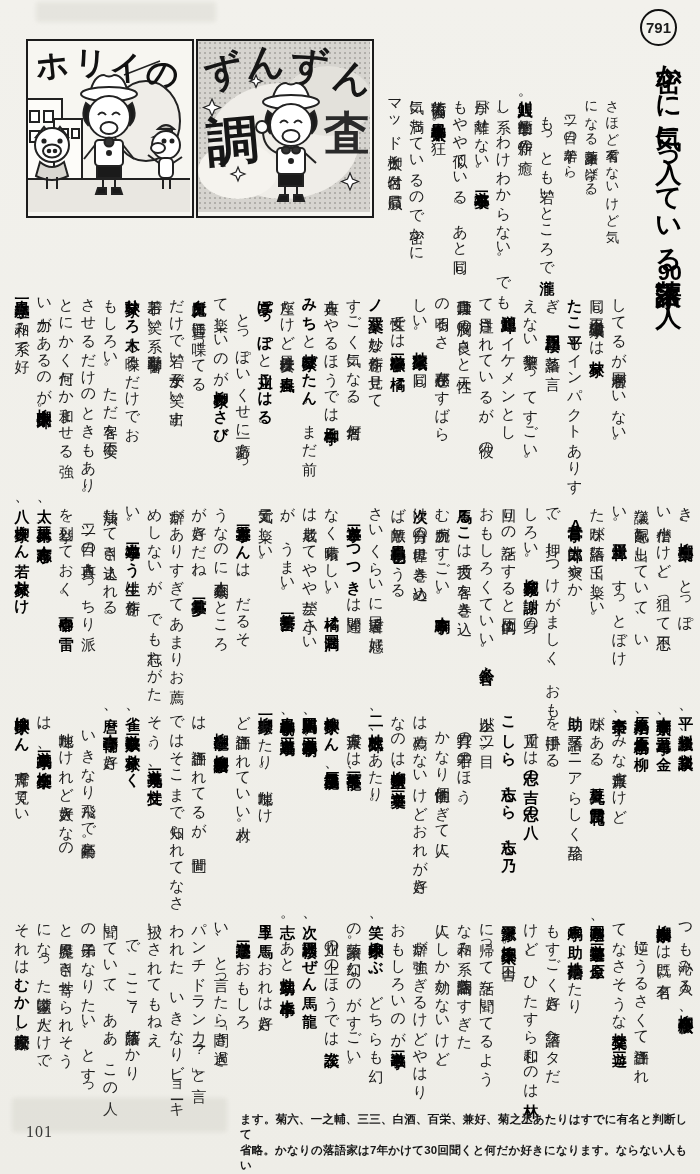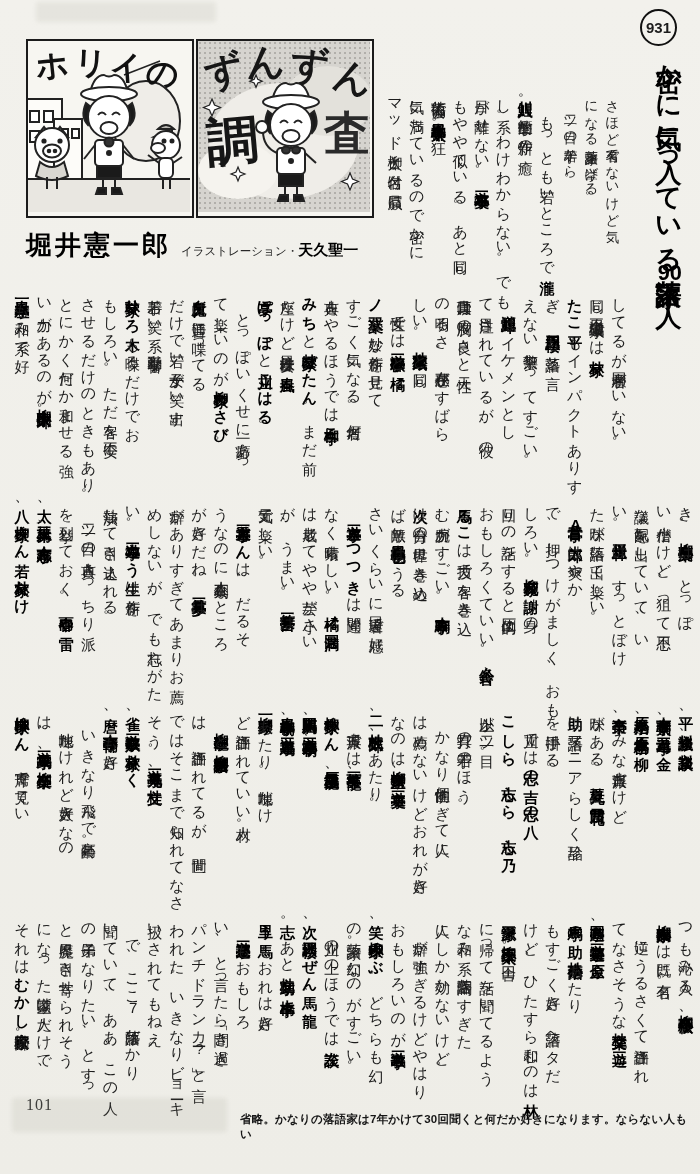--- a/index.html
+++ b/index.html
@@ -66,35 +66,35 @@
   #author-name{font-size:26px;font-weight:900;letter-spacing:3px;color:#000;}
   #credit{font-size:11.5px;color:#222;padding-bottom:3px;}
   #credit b{font-size:15px;font-weight:900;color:#000;}
   
   #footnote{
     position:absolute;top:1112px;left:240px;width:458px;
     font-size:11.5px;line-height:15.4px;font-weight:600;color:#161616;
     letter-spacing:0.2px;
   }
   #page-num{
-    position:absolute;top:1096px;left:26px;
+    position:absolute;top:1123px;left:26px;
     font-family:"Liberation Serif","DejaVu Serif",serif;
     font-size:16px;color:#333;letter-spacing:1px;
   }
   .ghost{position:absolute;background:rgba(140,140,125,0.12);filter:blur(2px);border-radius:3px;}
   #ghost-top{top:2px;left:36px;width:180px;height:20px;}
   #ghost-bottom{top:1098px;left:12px;width:215px;height:34px;}
 </style>
 </head>
 <body>
 
 <div id="page">
 
   <div class="badge">
-    <span>931</span>
+    <span>791</span>
   </div>
 
   <div class="main-title">
     <span>密かに気に入っている落語家</span><span class="tcy">90</span><span>人</span>
   </div>
 
   <div id="intro">
       <div class="vcol">さほど有名でないけど気</div>
       <div class="vcol">になる落語家を挙げる。</div>
       <div class="vcol">　二ツ目の若手から。</div>
@@ -232,24 +232,20 @@
           <text x="6" y="44" font-size="38" transform="rotate(-12 20 30)">ず</text>
           <text x="48" y="34" font-size="38" transform="rotate(-3 62 22)">ん</text>
           <text x="92" y="36" font-size="38" transform="rotate(7 106 24)">ず</text>
           <text x="136" y="48" font-size="38" transform="rotate(14 150 36)">ん</text>
           <text x="8" y="118" font-size="52" transform="rotate(-5 34 92)">調</text>
         </g>
       </svg>
     </div>
   </div>
 
-  <div id="author-row">
-    <span id="author-name">堀井憲一郎</span>
-    <span id="credit"><span>イラストレーション・</span><b>天久聖一</b></span>
-  </div>
 
   <div id="band1" class="vband">
       <div class="vcol">　もっとも若いところで<b>瀧</b></div>
       <div class="vcol"><b>川鯉八</b>。衝撃的な新作の癒</div>
       <div class="vcol">し系。わけわからない。でも</div>
       <div class="vcol">目が離せない。<b>三遊亭小笑</b></div>
       <div class="vcol">もやや似ている。あと同じ</div>
       <div class="vcol">芸術協会で<b>春風亭柳太</b>。狂</div>
       <div class="vcol">気に満ちているので密かに</div>
       <div class="vcol">マッド柳太と名付け贔屓に</div>
@@ -378,20 +374,21 @@
       <div class="vcol">扱いされてもねえ。</div>
       <div class="vcol">　で、ここ7年落語ばかり</div>
       <div class="vcol">聞いていて、ああ、この人</div>
       <div class="vcol">の弟子になりたい、とすっ</div>
       <div class="vcol">と魔界に引き寄せられそう</div>
       <div class="vcol">になった噺家は一人だけで、</div>
       <div class="vcol">それは<b>むかし家今松</b>師匠。</div>
     </div>
 
   <div id="footnote">
+      <div>ます。菊六、一之輔、三三、白酒、百栄、兼好、菊之丞あたりはすでに有名と判断して</div>
       <div>省略。かなりの落語家は7年かけて30回聞くと何だか好きになります。ならない人もい</div>
     </div>
 
   <div id="page-num">101</div>
 
   <div class="ghost" id="ghost-top"></div>
   <div class="ghost" id="ghost-bottom"></div>
 
 </div>
 

